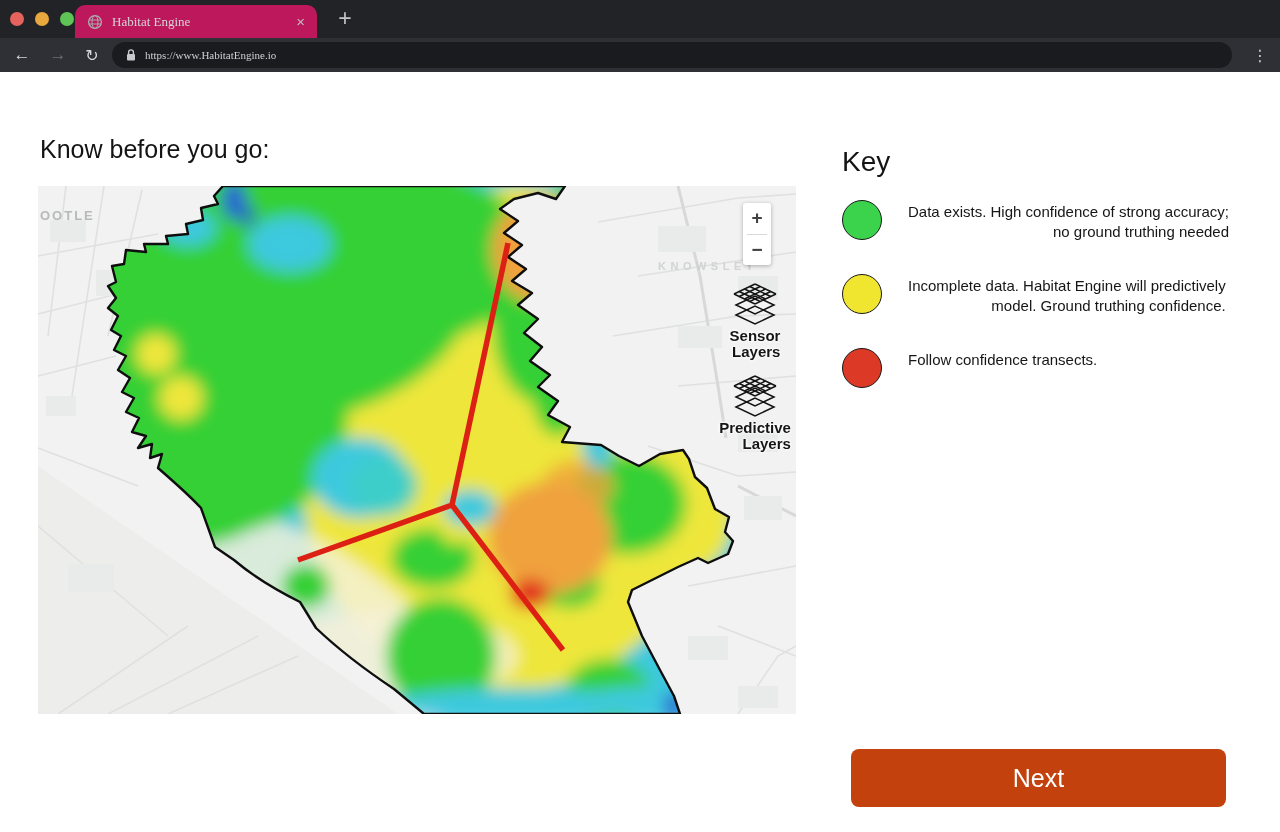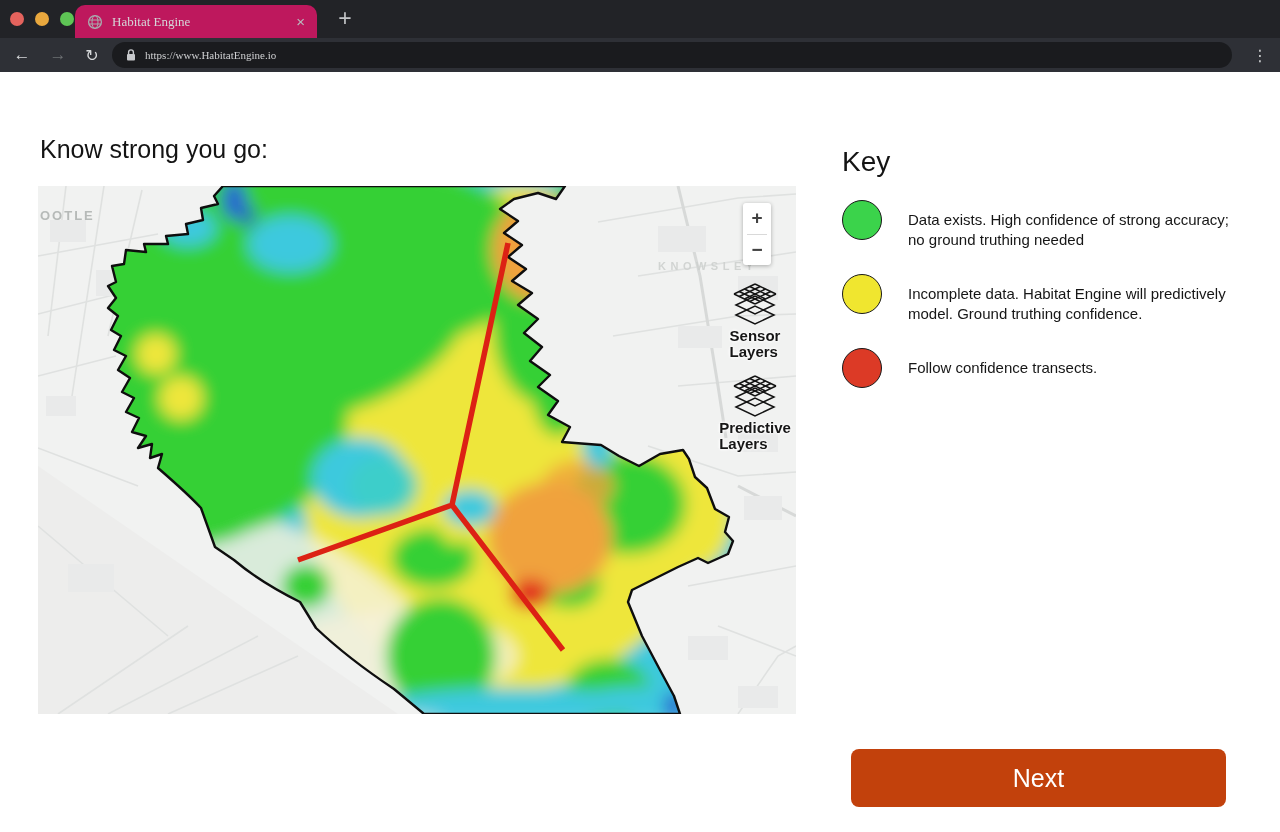--- a/index.html
+++ b/index.html
@@ -42,30 +42,30 @@
   .zoomctl{position:absolute;right:25px;top:17px;width:28px;height:62px;background:#fff;
        border-radius:3px;box-shadow:0 1px 4px rgba(0,0,0,.3);display:flex;flex-direction:column;}
   .zoomctl .zbtn{flex:1;display:flex;align-items:center;justify-content:center;
        font-size:19px;font-weight:bold;color:#424242;cursor:pointer;}
   .zoomctl .zdiv{height:1px;background:#d9d9d9;margin:0 4px;}
 
   .layercol{position:absolute;right:0;top:96px;width:82px;display:flex;flex-direction:column;
        align-items:center;}
   .layerctl{display:flex;flex-direction:column;align-items:center;cursor:pointer;}
   .layerctl + .layerctl{margin-top:14px;}
-  .layerlabel{font-size:15px;font-weight:bold;color:#161616;line-height:16px;text-align:left;
+  .layerlabel{font-size:15px;font-weight:bold;color:#161616;line-height:16px;text-align:right;
        text-shadow:0 0 3px #fff,0 0 3px #fff,0 0 4px #fff;}
 
   
   .keypanel{position:absolute;left:842px;top:146px;width:438px;}
   .key-title{font-size:28px;color:#141414;font-weight:500;}
   .key-item{position:absolute;left:0;display:flex;align-items:flex-start;}
   .key-item .swatch{width:40px;height:40px;border-radius:50%;border:1.5px solid #1a1a1a;
        flex:0 0 auto;box-sizing:border-box;}
-  .key-item .ktext{margin-left:26px;margin-top:10px;font-size:15px;line-height:20px;color:#161616;}
+  .key-item .ktext{margin-left:26px;margin-top:2px;font-size:15px;line-height:20px;color:#161616;text-align:right;}
   .ki-0{top:54px;} .ki-1{top:128px;} .ki-2{top:202px;}
 
   .next-btn{position:absolute;left:851px;top:749px;width:375px;height:58px;background:#c2410c;
        border:none;border-radius:8px;color:#fff;font-size:25px;
        font-family:"Liberation Sans","DejaVu Sans",sans-serif;cursor:pointer;}
 
   
   .c-base{fill:var(--heat-cyan);}
   .c-green{fill:var(--heat-green);}
   .c-yellow{fill:var(--heat-yellow);}
@@ -111,21 +111,21 @@
       <path d="M3.6,6 V4.3 a2.4,2.4 0 0 1 4.8,0 V6" fill="none" stroke="#c7c9cc" stroke-width="1.4"></path>
       <rect x="2" y="6" width="8" height="6.4" rx="1" fill="#c7c9cc"></rect>
     </svg>
     <span class="url-text">https://www.HabitatEngine.io</span>
   </div>
   <div class="kebab">⋮</div>
 </div>
 
 <div class="page"></div>
 
-<h1 class="heading">Know strong you go:</h1>
+<h1 class="heading">Know before you go:</h1>
 
 <div class="map">
   <svg class="basemap" width="758" height="528" viewBox="0 0 758 528">
     <defs>
       <path id="regionPath" d="M185,0 L176,10 180,18 163,22 165,34 148,38 150,48 128,50 130,58 106,58 108,66 88,64 86,78 74,80 78,96 70,100 78,112 70,122 80,130 73,144 83,150 76,164 88,170 80,184 92,192 84,206 96,212 88,226 101,232 94,246 108,250 100,262 114,258 112,272 124,268 120,282 C135,295 150,308 163,322 L177,361 196,374 C216,391 240,405 262,416 L278,442 C300,463 332,487 356,503 L386,528 L642,528 L636,510 622,484 604,450 590,416 594,404 614,394 640,381 660,372 670,377 690,368 695,355 687,346 691,331 677,323 669,302 657,291 651,273 645,264 622,268 601,280 581,270 563,259 524,256 532,241 510,229 520,215 500,201 512,189 492,175 504,161 486,147 500,133 480,119 494,107 474,95 488,83 470,71 484,59 466,47 480,35 462,23 476,13 500,7 518,13 527,0 Z"></path>
       <clipPath id="clipRegion">
           <use href="#regionPath"></use>
         </clipPath>
       <filter id="heatBlur" x="-20%" y="-20%" width="140%" height="140%">
         <feGaussianBlur stdDeviation="8"></feGaussianBlur>

